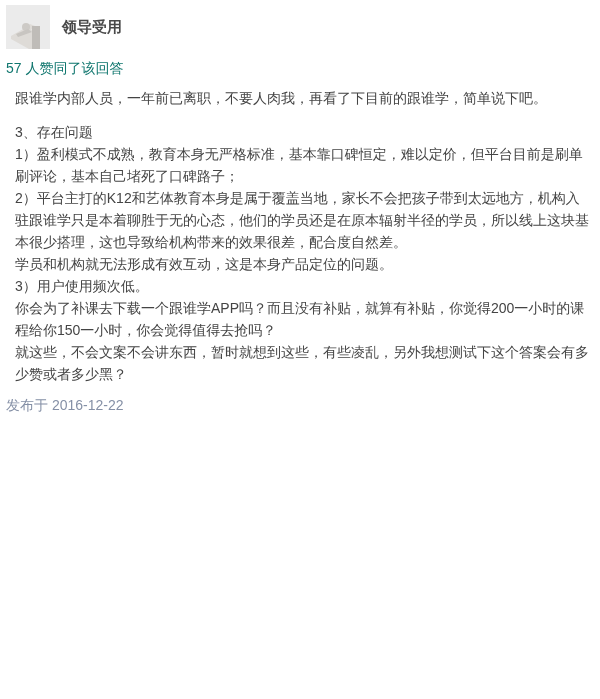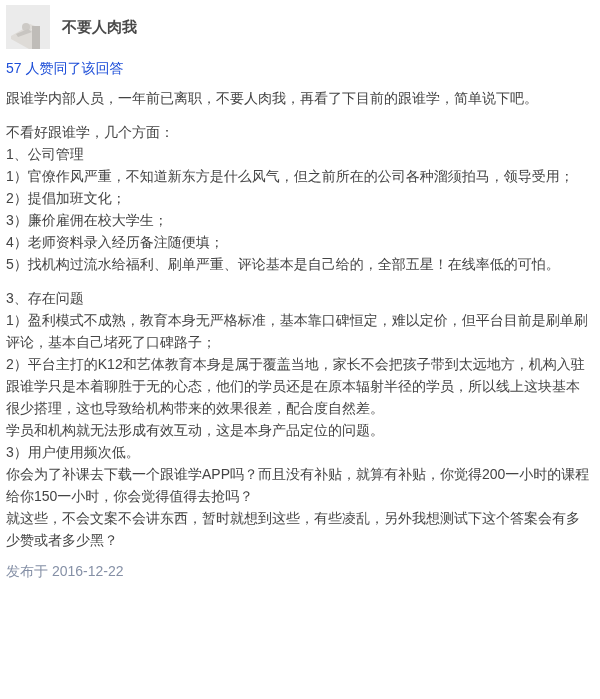--- a/index.html
+++ b/index.html
@@ -34,24 +34,25 @@
   }
   .author-name {
     font-size: 15px;
     font-weight: bold;
     color: #494949;
     cursor: pointer;
   }
   .upvote-meta {
     margin-top: 11px;
     font-size: 14px;
-    color: #1d4ed8;
+    color: #0f766e;
   }
   .answer-body {
     margin-top: 9px;
+    margin-left: 9px;
   }
   .answer-body p {
     margin: 0 0 12px 0;
     font-size: 14px;
     line-height: 22px;
     color: #444444;
     white-space: pre-line;
     word-break: break-all;
   }
   .publish-date {
@@ -69,34 +70,27 @@
   <div class="author-row">
     <div class="avatar">
       <svg width="44" height="44" viewBox="0 0 44 44">
         <rect width="44" height="44" fill="#ebebeb"></rect>
         <path d="M5 31 L19 23 L24 19 L29 21 L25 25 L33 26 L33 44 L23 44 L5 34 Z" fill="#dedbd7"></path>
         <circle cx="20" cy="22" r="4" fill="#cdcac6"></circle>
         <rect x="26" y="21" width="8" height="23" fill="#bfbcb8"></rect>
         <path d="M10 29 L22 24 L26 27 L12 32 Z" fill="#c8c5c1"></path>
       </svg>
     </div>
-    <div class="author-name">不要人肉我</div>
+    <div class="author-name">领导受用</div>
   </div>
 
   <div class="upvote-meta">57 人赞同了该回答</div>
 
   <div class="answer-body">
     <p>跟谁学内部人员，一年前已离职，不要人肉我，再看了下目前的跟谁学，简单说下吧。</p>
-    <p>不看好跟谁学，几个方面：
-1、公司管理
-1）官僚作风严重，不知道新东方是什么风气，但之前所在的公司各种溜须拍马，领导受用；
-2）提倡加班文化；
-3）廉价雇佣在校大学生；
-4）老师资料录入经历备注随便填；
-5）找机构过流水给福利、刷单严重、评论基本是自己给的，全部五星！在线率低的可怕。</p>
     <p>3、存在问题
 1）盈利模式不成熟，教育本身无严格标准，基本靠口碑恒定，难以定价，但平台目前是刷单刷评论，基本自己堵死了口碑路子；
 2）平台主打的K12和艺体教育本身是属于覆盖当地，家长不会把孩子带到太远地方，机构入驻跟谁学只是本着聊胜于无的心态，他们的学员还是在原本辐射半径的学员，所以线上这块基本很少搭理，这也导致给机构带来的效果很差，配合度自然差。
 学员和机构就无法形成有效互动，这是本身产品定位的问题。
 3）用户使用频次低。
 你会为了补课去下载一个跟谁学APP吗？而且没有补贴，就算有补贴，你觉得200一小时的课程给你150一小时，你会觉得值得去抢吗？
 就这些，不会文案不会讲东西，暂时就想到这些，有些凌乱，另外我想测试下这个答案会有多少赞或者多少黑？</p>
   </div>
 
   <div class="publish-date">发布于 2016-12-22</div>

